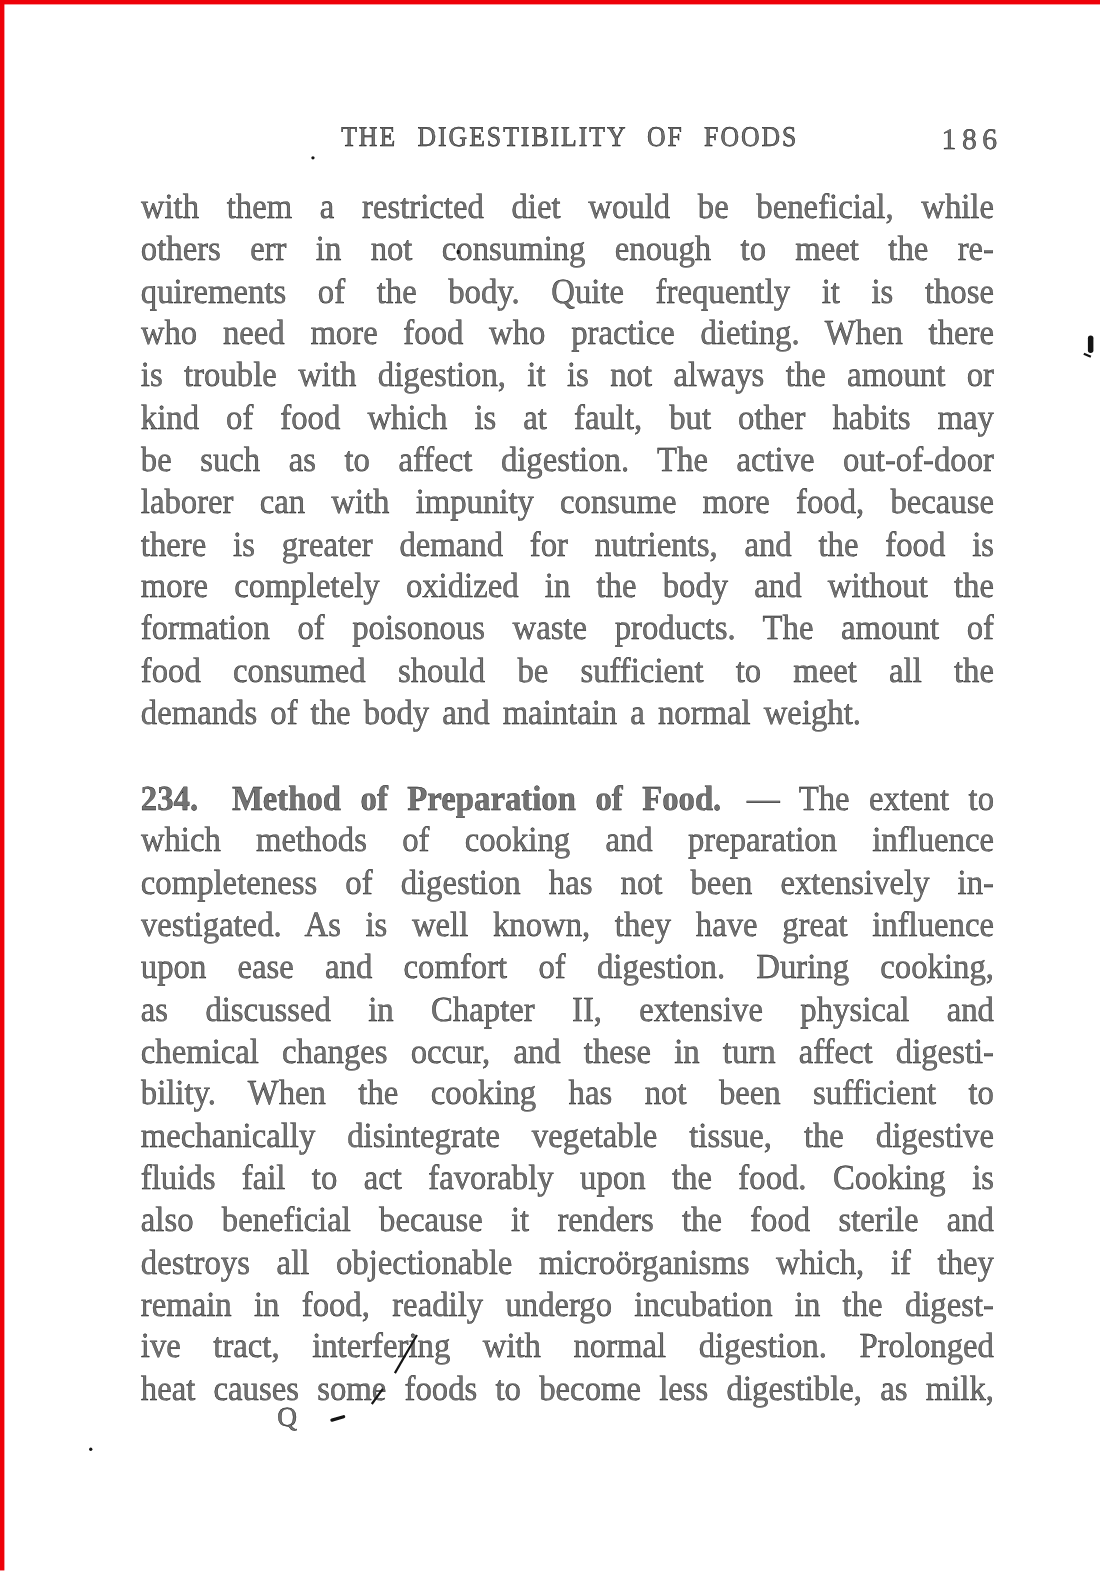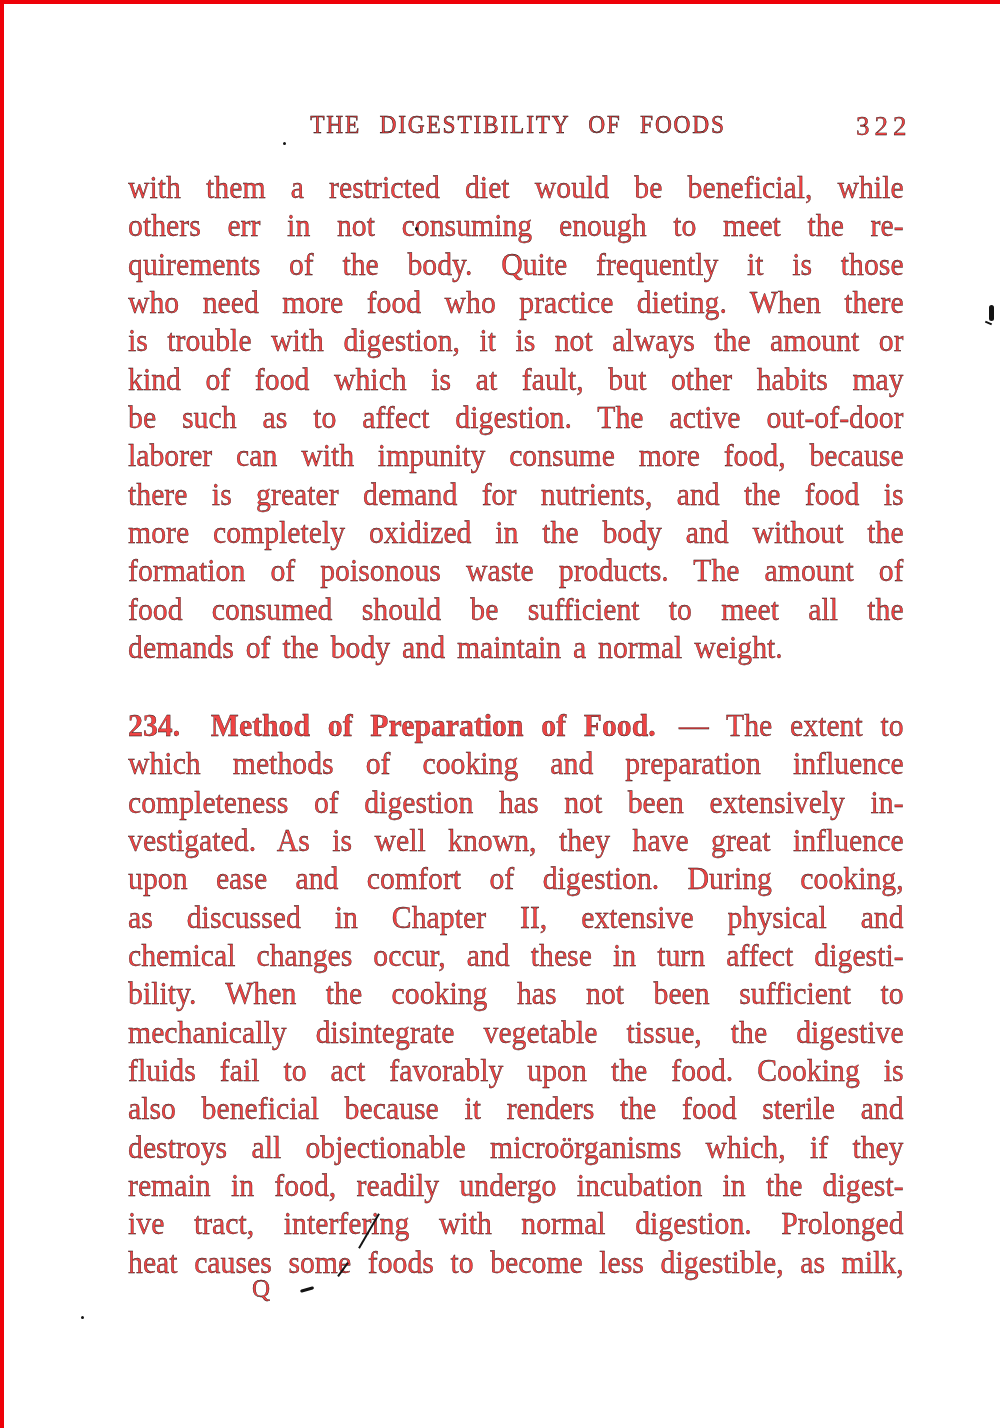--- a/index.html
+++ b/index.html
@@ -1,18 +1,18 @@
 <!DOCTYPE html>
 <html><head>
 <meta charset="utf-8">
 <style>
   html,body{margin:0;padding:0;background:#ffffff;}
   .page{
     position:relative;width:1000px;height:1428px;background:#ffffff;
-    font-family:"Liberation Serif", serif;color:#ef4444;overflow:hidden;
+    font-family:"Liberation Serif", serif;color:#737373;overflow:hidden;
   }
   
   .edge-top{position:absolute;top:0;left:0;width:1000px;height:4px;background:#ee0008;}
   .edge-left{position:absolute;top:0;left:0;width:4px;height:1428px;background:#ee0008;}
 
   
   .running-head{position:absolute;top:110px;left:0;width:1000px;height:36px;font-size:26px;}
   .head-title{
     position:absolute;left:268px;width:500px;text-align:center;white-space:nowrap;
     letter-spacing:2px;word-spacing:12px;-webkit-text-stroke:.5px #0f0f0f;
@@ -52,21 +52,21 @@
 </head>
 <body>
 
 <div class="page">
 
   <div class="edge-top"></div>
   <div class="edge-left"></div>
 
   <div class="running-head">
     <div class="head-title">THE DIGESTIBILITY OF FOODS</div>
-    <div class="folio">322</div>
+    <div class="folio">186</div>
   </div>
 
   <div class="text-block" id="para1">
     <div class="line">with them a restricted diet would be beneficial, while</div>
     <div class="line">others err in not consuming enough to meet the re-</div>
     <div class="line">quirements of the body. Quite frequently it is those</div>
     <div class="line">who need more food who practice dieting. When there</div>
     <div class="line">is trouble with digestion, it is not always the amount or</div>
     <div class="line">kind of food which is at fault, but other habits may</div>
     <div class="line">be such as to affect digestion. The active out-of-door</div>

